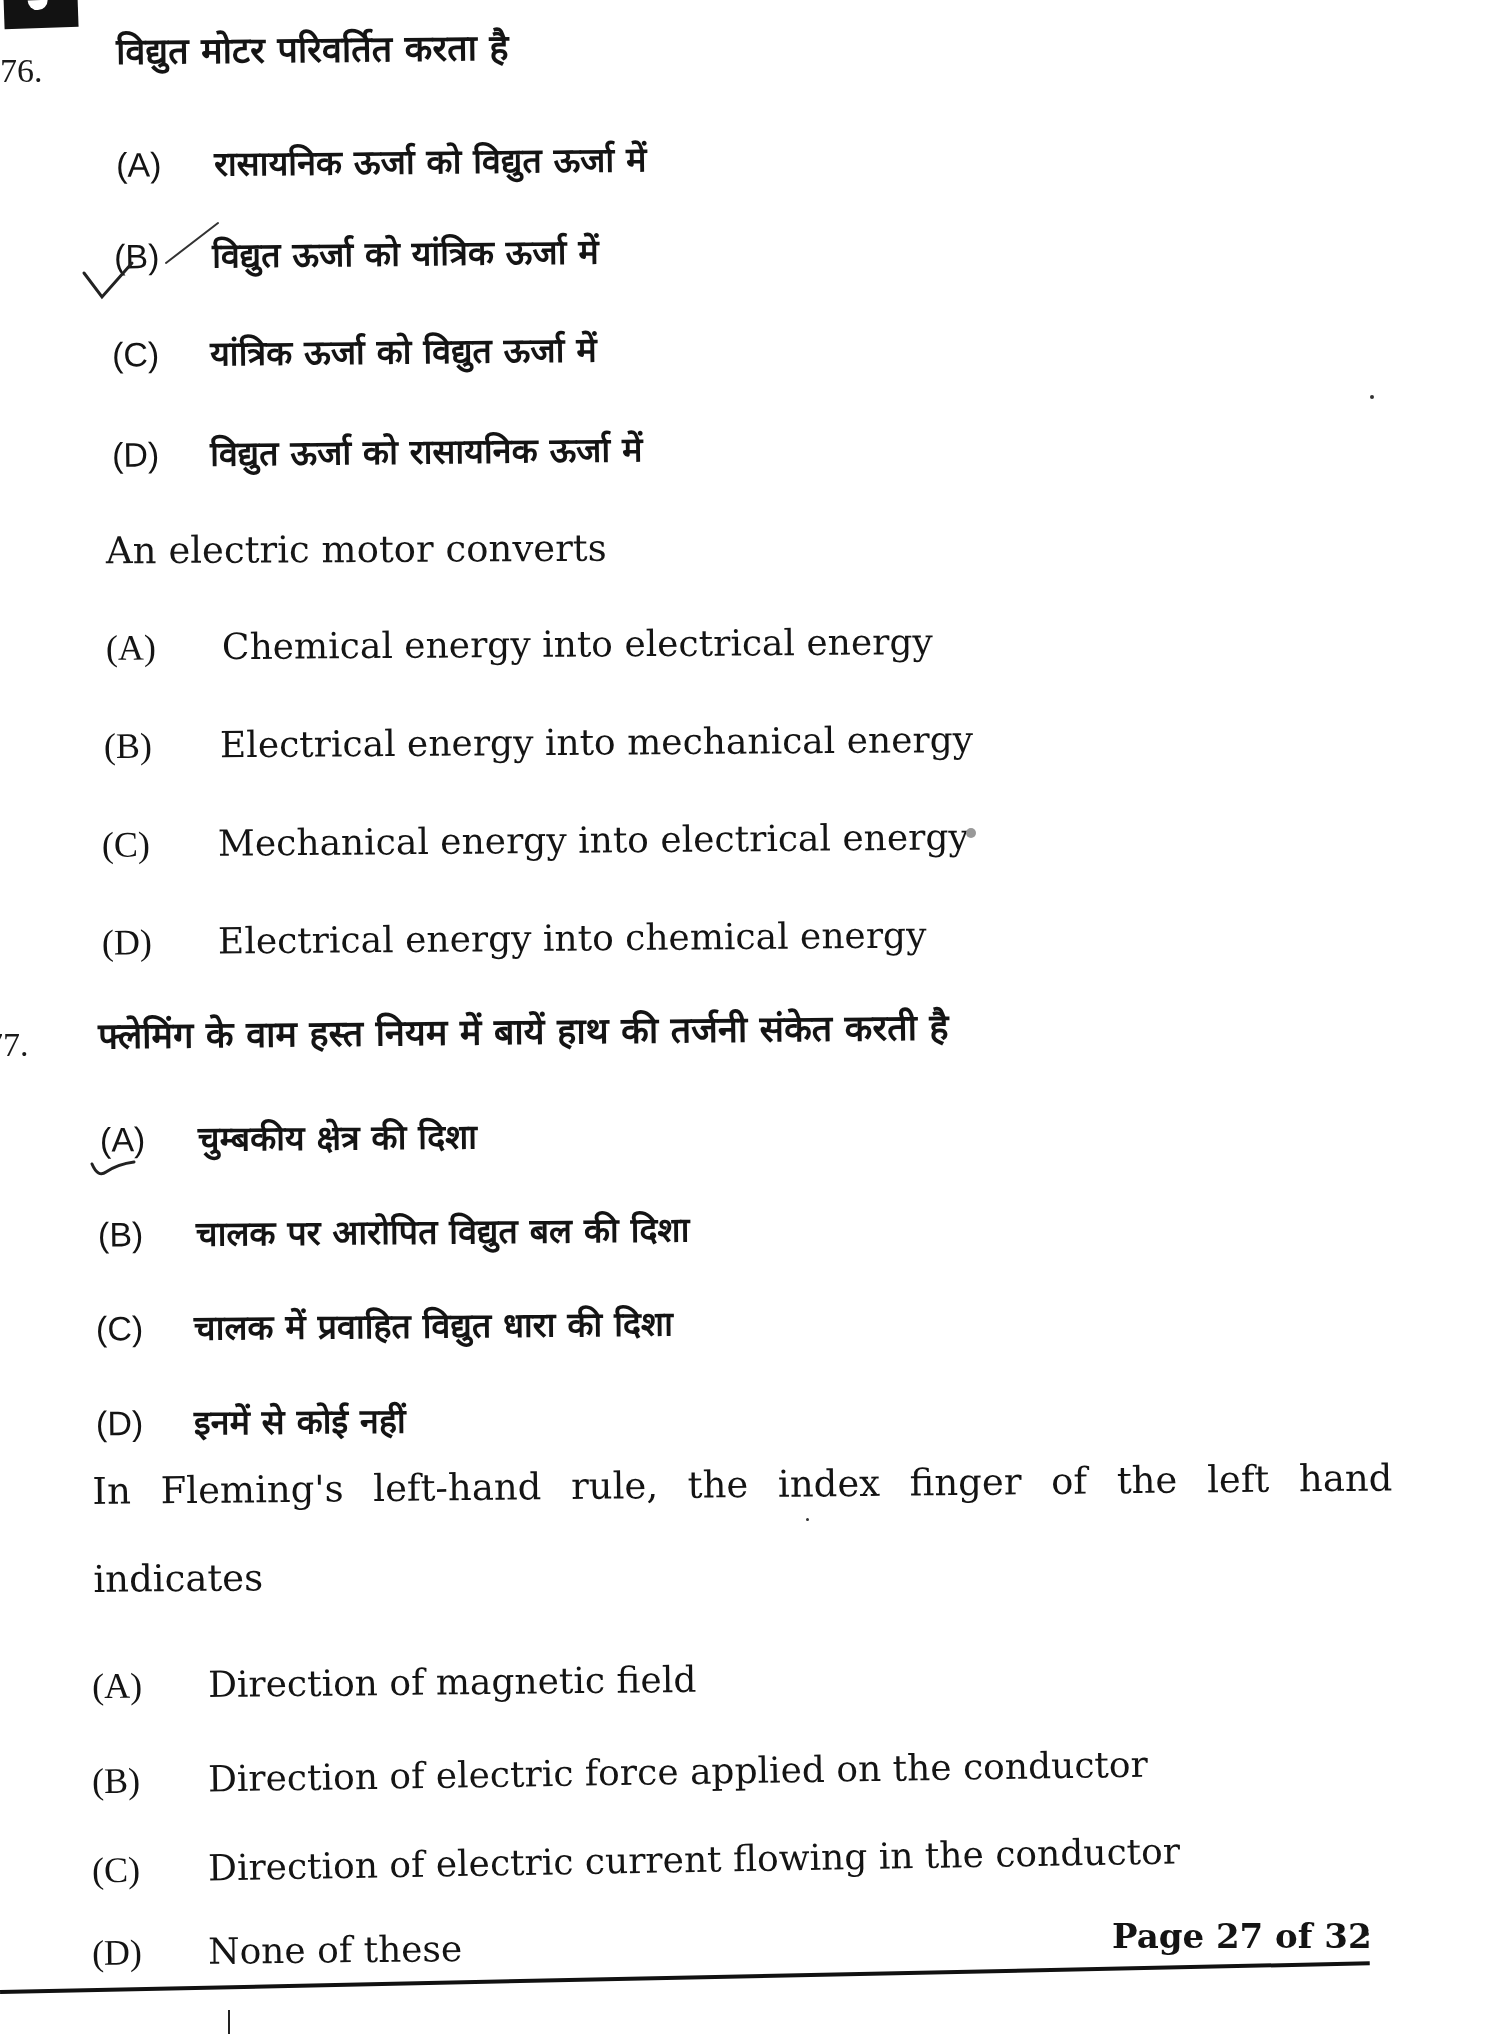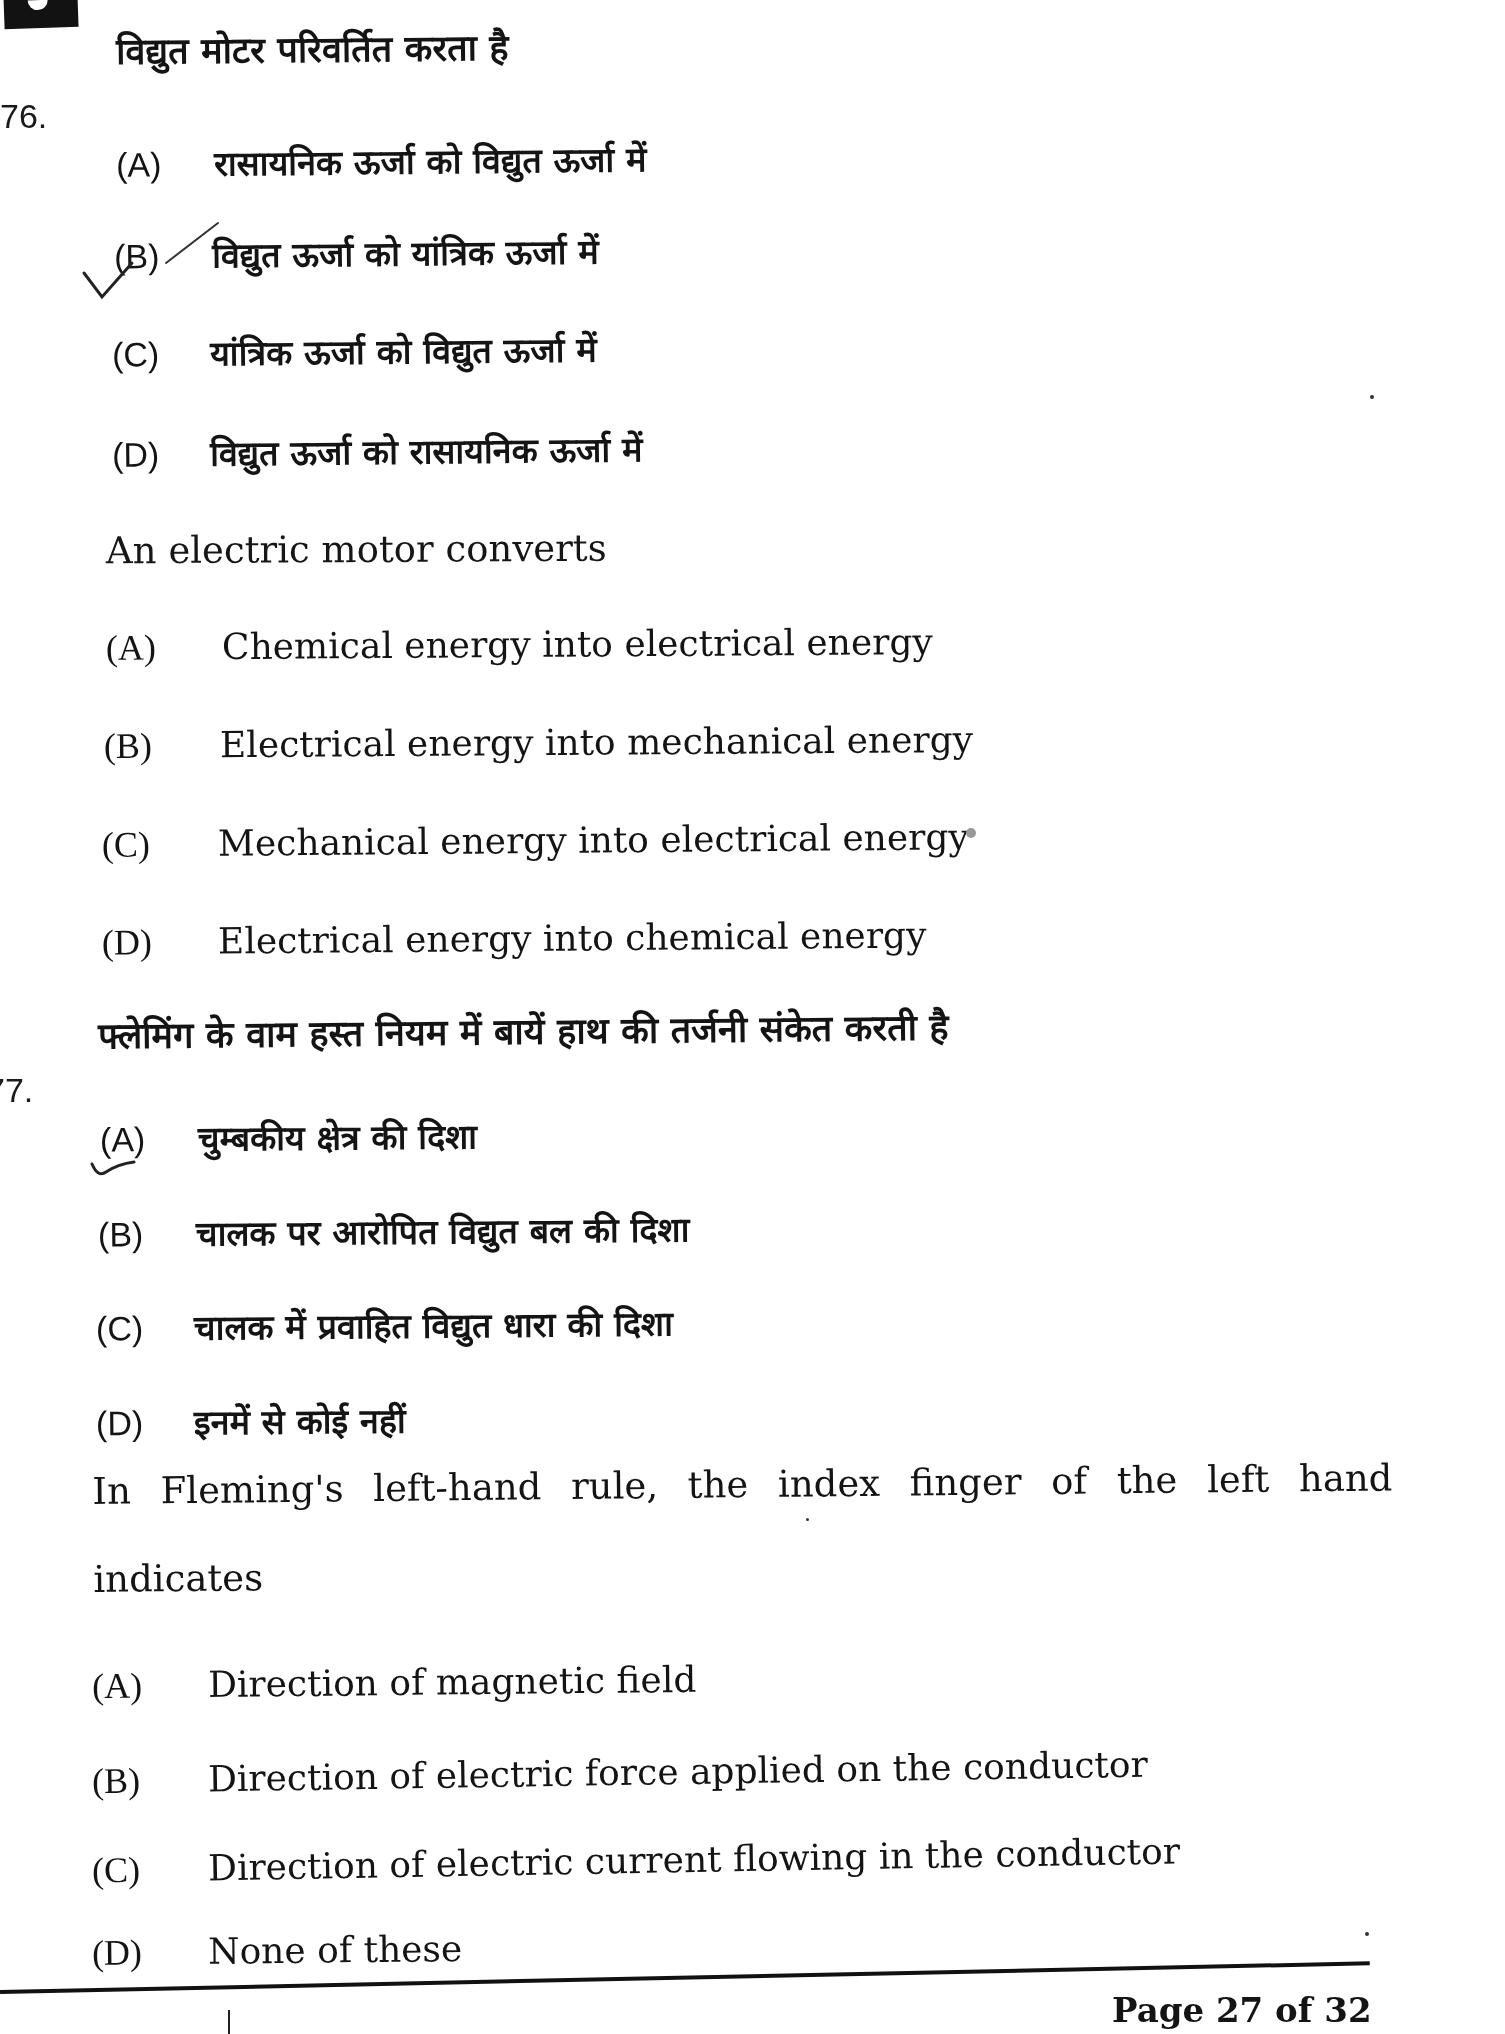--- a/index.html
+++ b/index.html
@@ -29,24 +29,23 @@
       position: absolute;
       left: 24px;
       top: 6px;
       width: 20px;
       height: 10px;
       border-radius: 0 0 10px 10px;
       background: #ffffff;
     }
     .qnum {
       position: absolute;
-      font-family: Liberation Sans, sans-serif;
+      font-family: Liberation Serif, serif;
       font-size: 34px;
       color: #1a1a1a;
-      margin-top: 45px;
     }
     .hindi {
       position: absolute;
       font-family: "DejaVu Sans", sans-serif;
       font-weight: bold;
       font-size: 36px;
       letter-spacing: 0px;
       white-space: nowrap;
     }
     .eng {
@@ -102,21 +101,21 @@
       position: absolute;
       left: 228px;
       top: 2010px;
       width: 2px;
       height: 24px;
       background: #222;
     }
     .page-num {
       position: absolute;
       left: 1112px;
-      top: 1990px;
+      top: 1916px;
       font-family: "DejaVu Serif", serif;
       font-weight: bold;
       font-size: 34px;
       white-space: nowrap;
     }
     .para {
       position: absolute;
       left: 92px;
       width: 1300px;
       font-family: "DejaVu Serif", serif;

